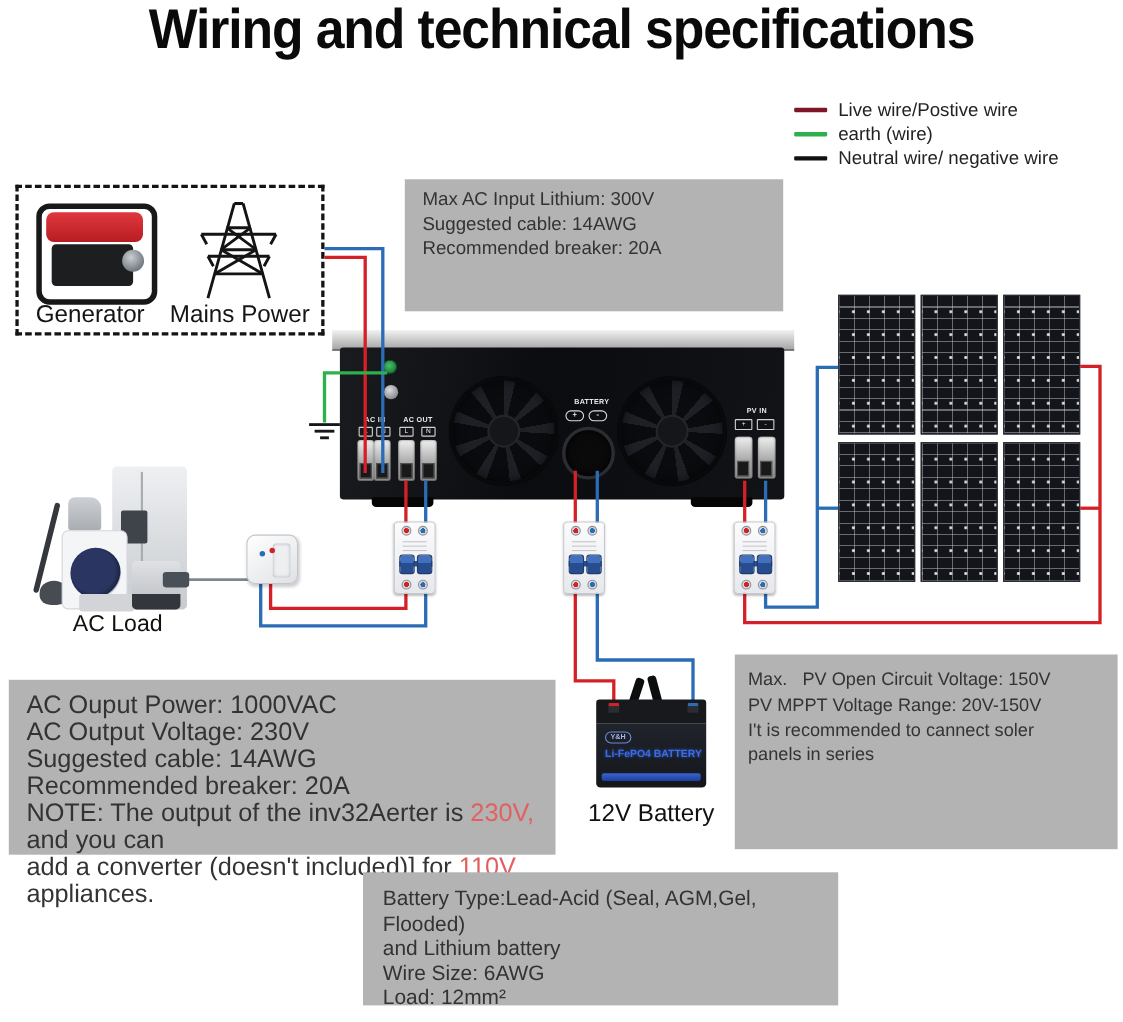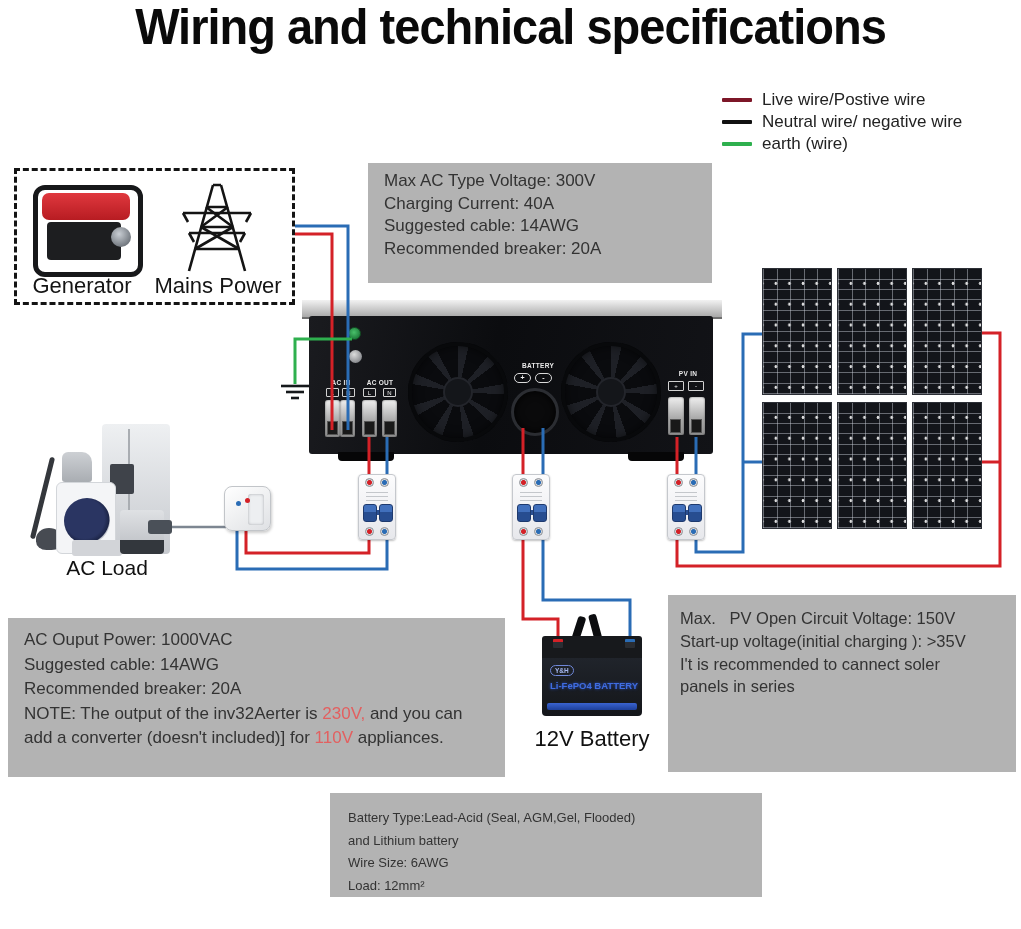--- a/index.html
+++ b/index.html
@@ -112,32 +112,31 @@
 <div id="canvas">
 
   <div class="abs title">Wiring and technical specifications</div>
 
   <div class="abs" style="left:722px;top:90px;width:295px;height:70px;">
     <div class="legend-row" style="position:relative;">
       <span class="lg-swatch" style="background: rgb(125, 23, 40);"></span>
       <span class="lg-label">Live wire/Postive wire</span>
     </div>
     <div class="legend-row" style="position:relative;">
+      <span class="lg-swatch" style="background: rgb(46, 176, 78);"></span>
+      <span class="lg-label">earth (wire)</span>
+    </div>
+    <div class="legend-row" style="position:relative;">
       <span class="lg-swatch" style="background: rgb(17, 17, 17);"></span>
       <span class="lg-label">Neutral wire/ negative wire</span>
     </div>
-    <div class="legend-row" style="position:relative;">
-      <span class="lg-swatch" style="background: rgb(46, 176, 78);"></span>
-      <span class="lg-label">earth (wire)</span>
-    </div>
   </div>
 
   <div class="abs box" style="left:368px;top:163px;width:344px;height:120px;padding:7px 0 0 16px;box-sizing:border-box;font-size:17px;line-height:22.5px;">
-    <div class="ln">Max AC Type Voltage: 300V</div>
-    <div class="ln">Charging Current: 40A</div>
+    <div class="ln">Max AC Input Lithium: 300V</div>
     <div class="ln">Suggested cable: 14AWG</div>
     <div class="ln">Recommended breaker: 20A</div>
   </div>
 
   <div class="abs srcbox" style="left:14px;top:168px;width:275px;height:131px;">
     <div class="abs gen">
       <div class="gen-tank"></div>
       <div class="gen-body"></div>
       <div class="gen-eng"></div>
       <div class="gen-frame"></div>
@@ -290,50 +289,51 @@
         <span class="wdoor"></span>
       </div>
     <div class="abs pedestal"></div>
     <div class="abs cooker">
         <span class="cbase"></span>
       </div>
   </div>
   <div class="abs plug" style="left:148px;top:520px;"></div>
   <div class="abs load-label" style="left:42px;top:556px;width:130px;">AC Load</div>
 
-  <div class="abs box" style="left:8px;top:618px;width:497px;height:159px;padding:10px 0 0 16px;box-sizing:border-box;font-size:17px;line-height:24.5px;">
+  <div class="abs box" style="left:8px;top:618px;width:497px;height:159px;padding:10px 0 0 16px;box-sizing:border-box;font-size:23px;line-height:24.5px;">
     <div class="ln">AC Ouput Power: 1000VAC</div>
+    <div class="ln">AC Output Voltage: 230V</div>
     <div class="ln">Suggested cable: 14AWG</div>
     <div class="ln">Recommended breaker: 20A</div>
     <div class="ln"><span>NOTE: The output of the inv32Aerter is </span><span class="red">230V,</span><span> and you can</span></div>
     <div class="ln"><span>add a converter (doesn't included)] for </span><span class="red">110V</span><span> appliances.</span></div>
   </div>
 
   <div class="abs box" style="left:668px;top:595px;width:348px;height:177px;padding:12px 0 0 12px;box-sizing:border-box;font-size:16.5px;line-height:22.8px;">
     <div class="ln">Max.   PV Open Circuit Voltage: 150V</div>
-    <div class="ln">Start-up voltage(initial charging ): &gt;35V</div>
+    <div class="ln">PV MPPT Voltage Range: 20V-150V</div>
     <div class="ln">I't is recommended to cannect soler</div>
     <div class="ln">panels in series</div>
   </div>
 
   <div class="abs" style="left:540px;top:616px;width:104px;height:130px;">
     <div class="abs bat-handle" style="left:34px;top:0;transform:rotate(18deg);"></div>
     <div class="abs bat-handle" style="left:52px;top:-2px;height:32px;transform:rotate(-15deg);"></div>
     <div class="abs bat-lid">
       <span class="bat-term" style="left:11px;border-top:3px solid var(--wire-red);"></span>
       <span class="bat-term" style="left:83px;border-top:3px solid var(--wire-blue);"></span>
     </div>
     <div class="abs bat-body">
       <span class="bat-brand">Y&amp;H</span>
       <span class="bat-prod">Li-FePO4 BATTERY</span>
       <span class="bat-bar"></span>
     </div>
     <div class="abs bat-caption" style="left:-14px;top:110px;width:132px;">12V Battery</div>
   </div>
 
-  <div class="abs box" style="left:330px;top:793px;width:432px;height:104px;padding:14px 0 0 18px;box-sizing:border-box;font-size:13px;line-height:22.6px;">
+  <div class="abs box" style="left:330px;top:793px;width:432px;height:121px;padding:14px 0 0 18px;box-sizing:border-box;font-size:19px;line-height:22.6px;">
     <div class="ln">Battery Type:Lead-Acid (Seal, AGM,Gel, Flooded)</div>
     <div class="ln">and Lithium battery</div>
     <div class="ln">Wire Size: 6AWG</div>
     <div class="ln">Load: 12mm²</div>
   </div>
 
 </div>
 
 </body></html>

